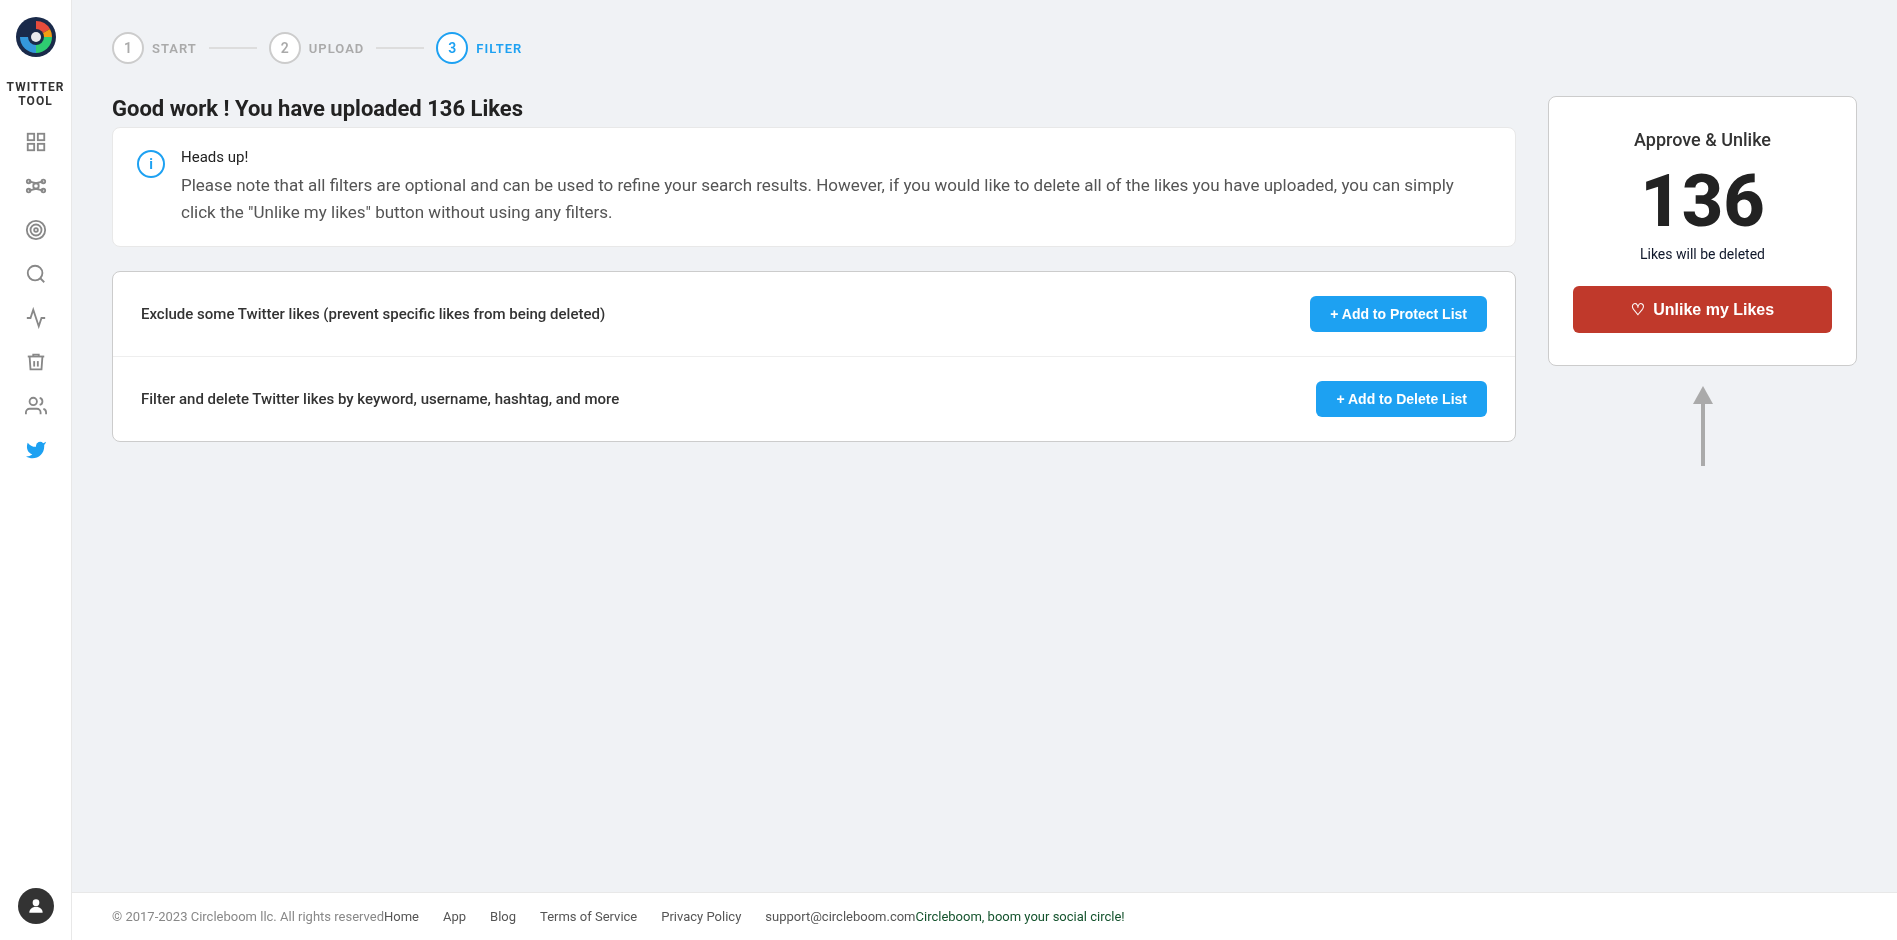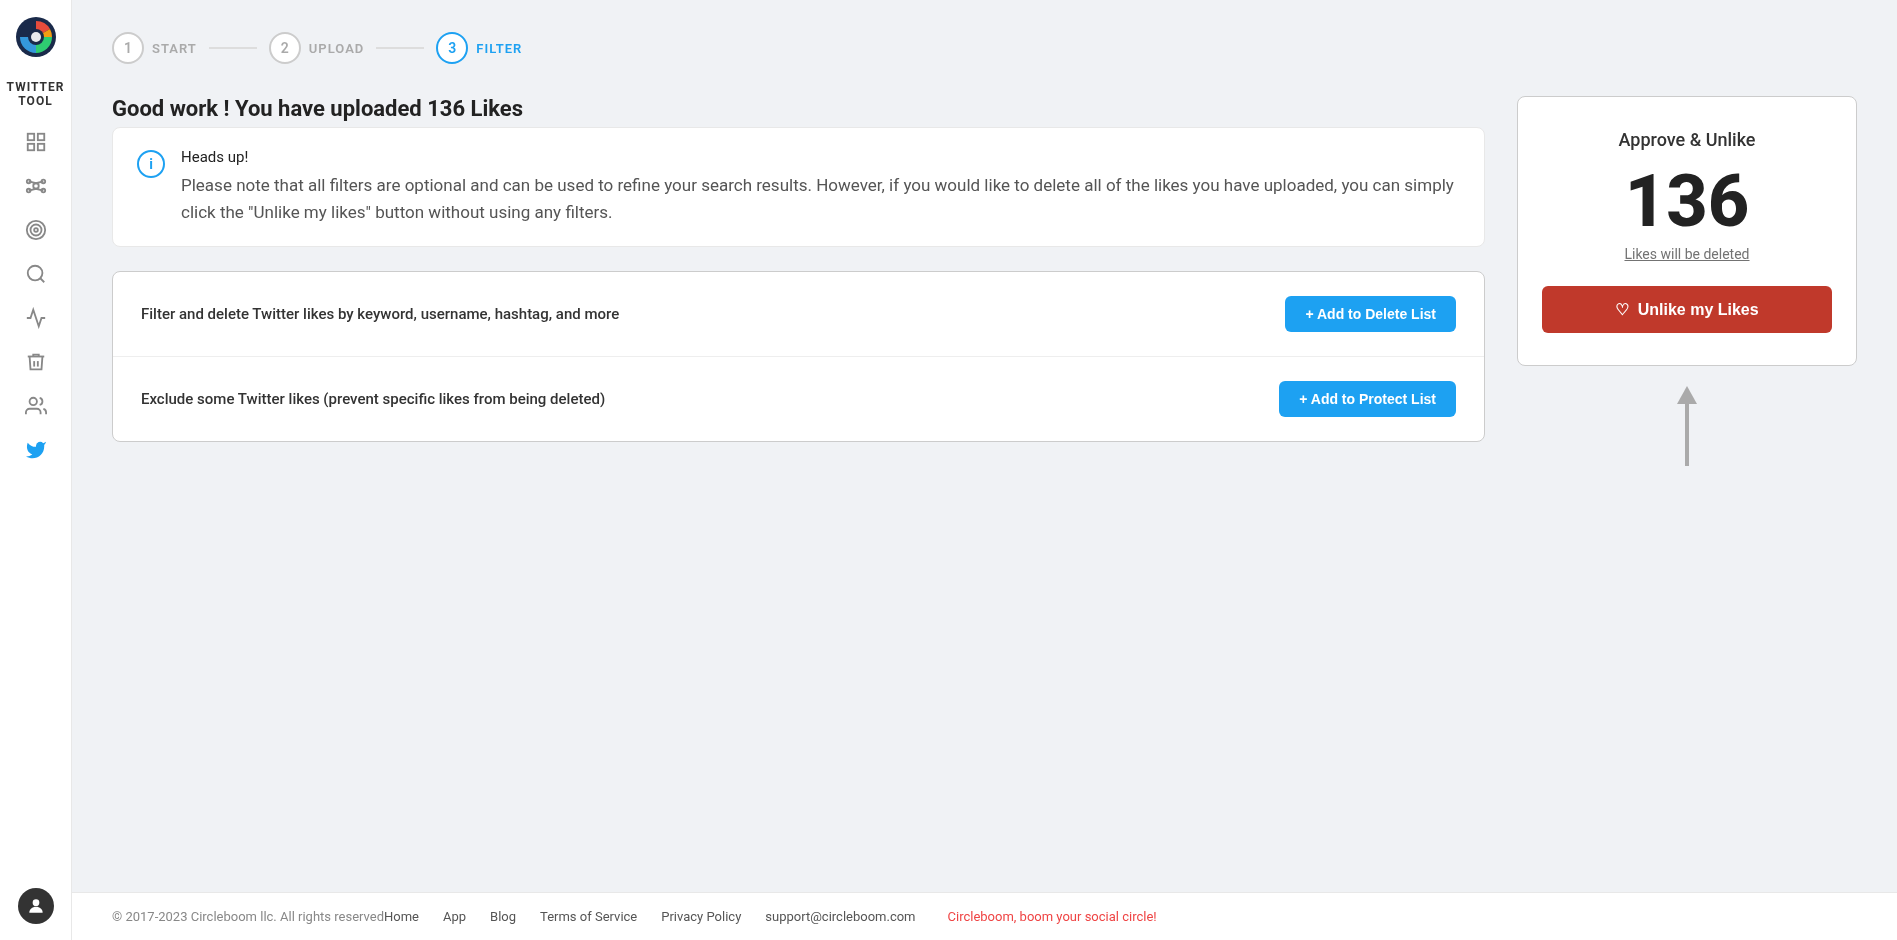--- a/index.html
+++ b/index.html
@@ -200,21 +200,21 @@
       border-radius: 6px;
       padding: 10px 20px;
       font-size: 14px;
       font-weight: 600;
       cursor: pointer;
       white-space: nowrap;
     }
 
     
     .right-panel {
-      width: 340px;
+      width: 309px;
       flex-shrink: 0;
       display: flex;
       flex-direction: column;
       align-items: center;
     }
 
     .approve-card {
       background: #fff;
       border: 1.5px solid #ccc;
       border-radius: 8px;
@@ -230,23 +230,22 @@
     }
     .approve-count {
       font-size: 72px;
       font-weight: 800;
       color: #222;
       line-height: 1;
       margin-bottom: 8px;
     }
     .approve-label {
       font-size: 14px;
-      color: #737373;
+      color: #0f172a;
       margin-bottom: 24px;
-      text-decoration: underline;
     }
     .btn-unlike {
       background: #c0392b;
       color: #fff;
       border: none;
       border-radius: 6px;
       padding: 14px 0;
       font-size: 16px;
       font-weight: 700;
       cursor: pointer;
@@ -311,22 +310,21 @@
       gap: 24px;
     }
     .footer-link {
       font-size: 13px;
       color: #555;
       cursor: pointer;
       text-decoration: none;
     }
     .footer-right {
       font-size: 13px;
-      color: #ef4444;
-      margin-left: 32px;
+      color: #14532d;
     }
 
     
     .logo-circle {
       width: 42px;
       height: 42px;
     }
   </style>
 </head>
 <body>
@@ -456,26 +454,26 @@
         <div class="headsup-box">
           <div class="headsup-icon">i</div>
           <div>
             <div class="headsup-title">Heads up!</div>
             <div class="headsup-text">Please note that all filters are optional and can be used to refine your search results. However, if you would like to delete all of the likes you have uploaded, you can simply click the "Unlike my likes" button without using any filters.</div>
           </div>
         </div>
 
         <div class="filter-container">
           <div class="filter-row">
+            <span class="filter-text">Exclude some Twitter likes (prevent specific likes from being deleted)</span>
+            <button class="btn-blue">+ Add to Protect List</button>
+          </div>
+          <div class="filter-row">
             <span class="filter-text">Filter and delete Twitter likes by keyword, username, hashtag, and more</span>
             <button class="btn-blue">+ Add to Delete List</button>
-          </div>
-          <div class="filter-row">
-            <span class="filter-text">Exclude some Twitter likes (prevent specific likes from being deleted)</span>
-            <button class="btn-blue">+ Add to Protect List</button>
           </div>
         </div>
       </div>
 
       <div class="right-panel">
         <div class="approve-card">
           <div class="approve-card-title">Approve &amp; Unlike</div>
           <div class="approve-count">136</div>
           <div class="approve-label">Likes will be deleted</div>
           <button class="btn-unlike">

